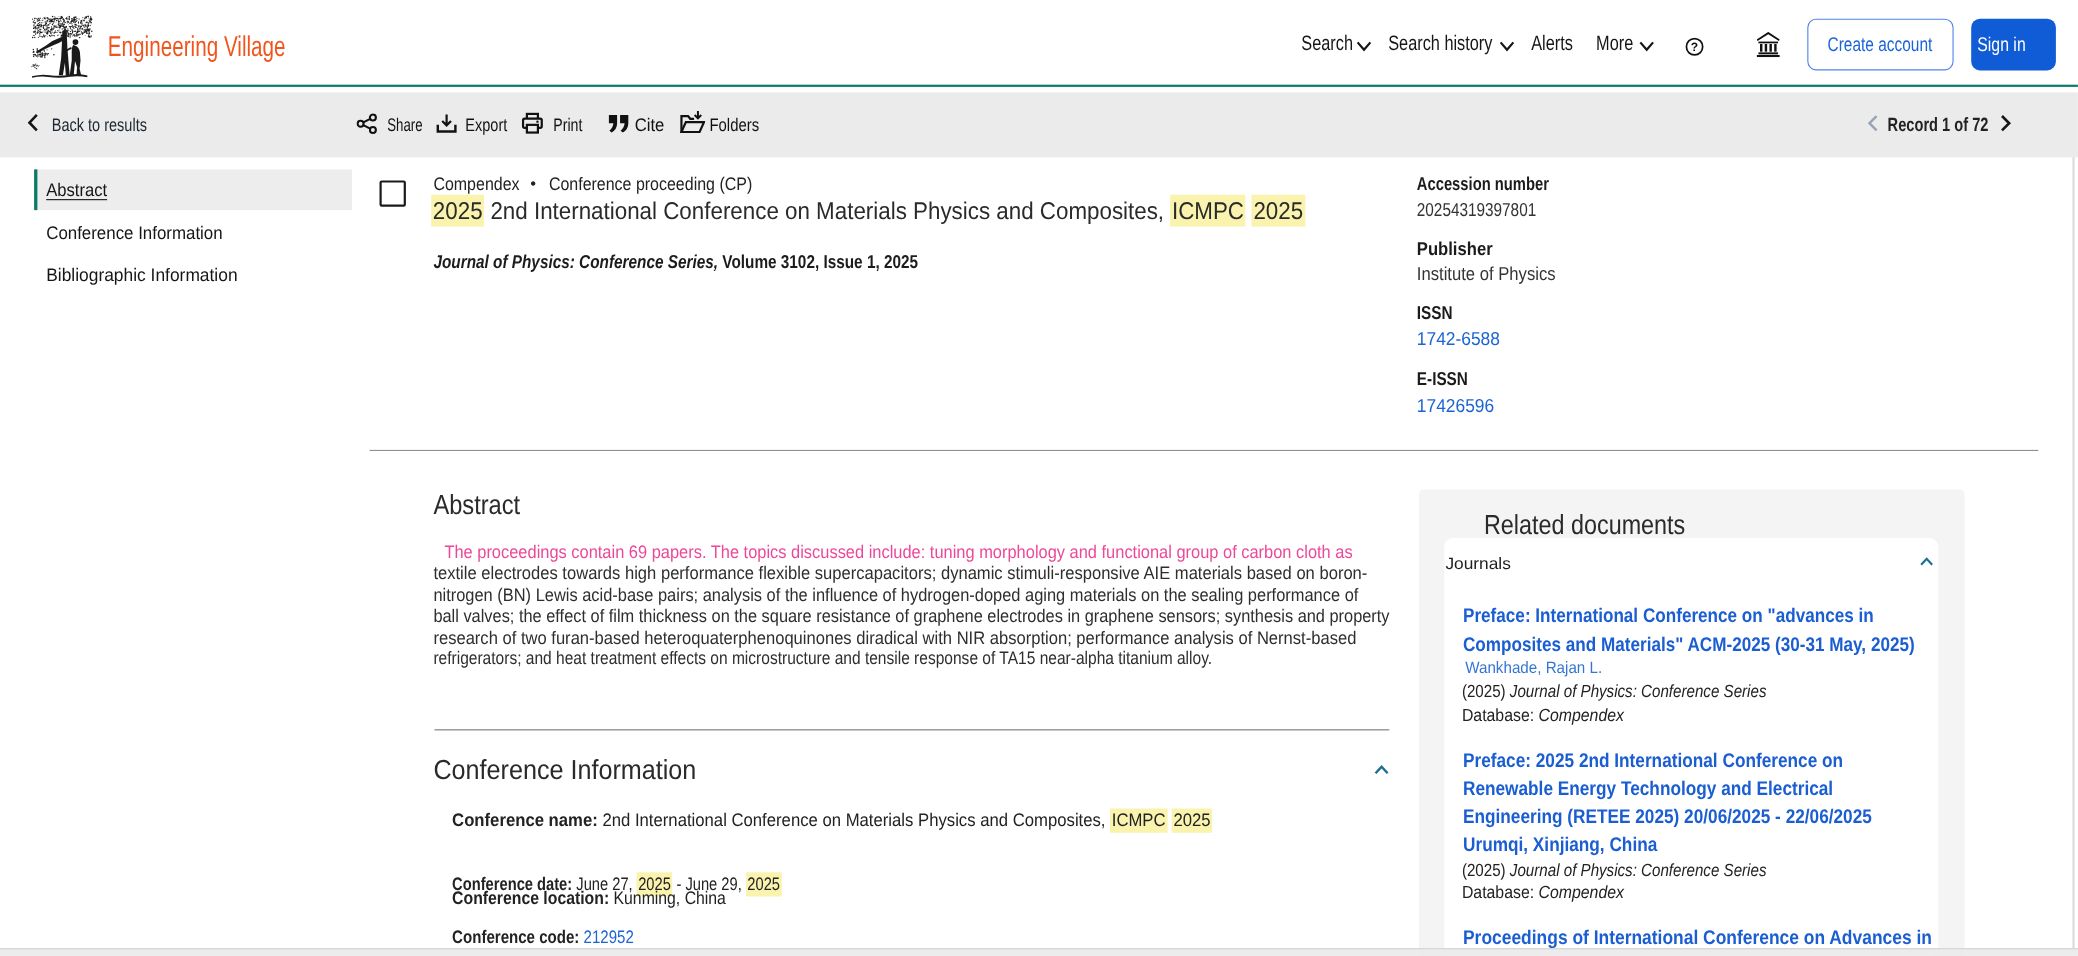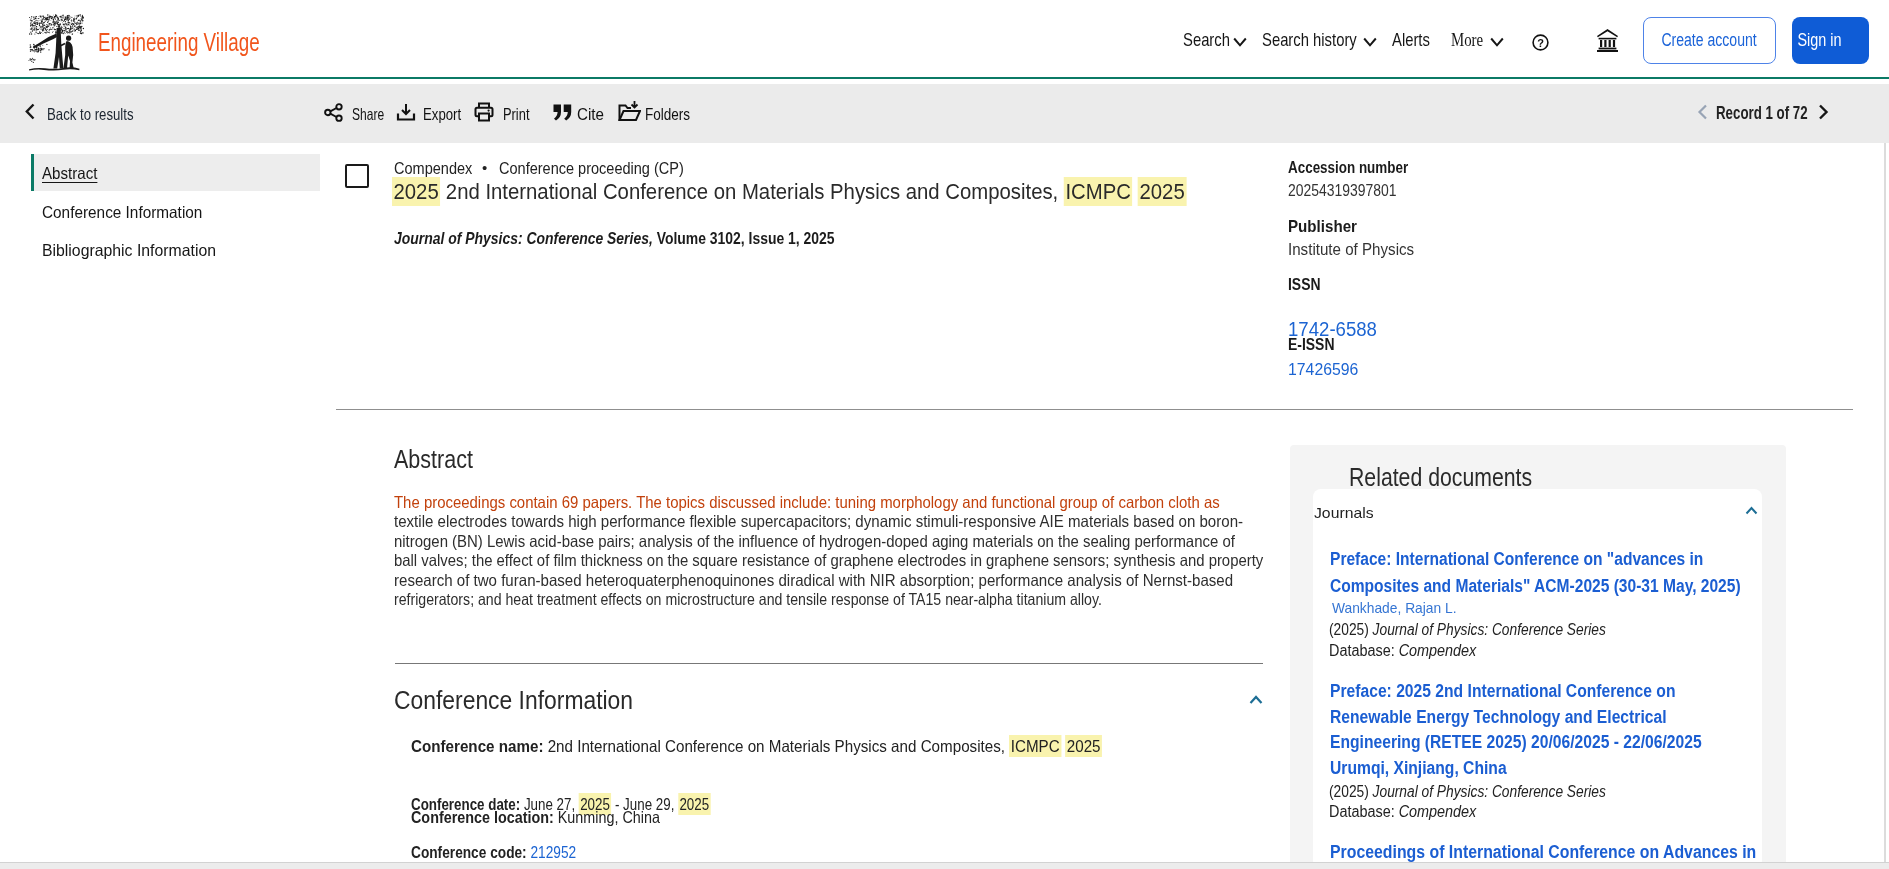--- a/index.html
+++ b/index.html
@@ -744,21 +744,21 @@
   </svg>
 <div class="abs" style="left:1262px;top:28px;font-size:19px;line-height:24px;color:#161616;">
   <span class="sq" style="transform:scaleX(0.78);">Search history</span>
 </div>
 <svg class="abs" style="left:1363px;top:37px;" width="14" height="10" viewBox="0 0 14 10">
     <path d="M1.2 1.5 L7 8.3 L12.8 1.5" fill="none" stroke="#161616" stroke-width="2"></path>
   </svg>
 <div class="abs" style="left:1392px;top:28px;font-size:19px;line-height:24px;color:#161616;">
   <span class="sq" style="transform:scaleX(0.78);">Alerts</span>
 </div>
-<div class="abs" style="left:1451px;top:28px;font-size:19px;line-height:24px;color:#161616;font-family:Liberation Serif, serif;">
+<div class="abs" style="left:1451px;top:28px;font-size:19px;line-height:24px;color:#161616;">
   <span class="sq" style="transform:scaleX(0.78);">More</span>
 </div>
 <svg class="abs" style="left:1490px;top:37px;" width="14" height="10" viewBox="0 0 14 10">
     <path d="M1.2 1.5 L7 8.3 L12.8 1.5" fill="none" stroke="#161616" stroke-width="2"></path>
   </svg>
 
 <svg class="abs" style="left:1532px;top:34px;" width="17" height="17" viewBox="0 0 17 17">
   <circle cx="8.5" cy="8.5" r="7.4" fill="none" stroke="#111" stroke-width="1.6"></circle>
   <text x="8.5" y="12.6" text-anchor="middle" font-size="11" font-weight="bold" fill="#111" font-family="Liberation Sans">?</text>
 </svg>
@@ -844,28 +844,28 @@
 
 <div class="abs" style="left:392px;top:177.4px;font-size:22px;line-height:29.5px;color:#2a2a2a;"><span class="sq" style="transform:scaleX(0.924);"><span class="hl">2025</span> 2nd International Conference on Materials Physics and Composites, <span class="hl">ICMPC</span> <span class="hl">2025</span></span></div>
 
 <div class="abs" style="left:394px;top:228.3px;font-size:17px;line-height:21px;color:#1c1c1c;font-weight:bold;"><span class="sq" style="transform:scaleX(0.82);"><i>Journal of Physics: Conference Series,</i> Volume 3102, Issue 1, 2025</span></div>
 
 <div class="abs" style="left:1288px;top:157px;font-size:17px;line-height:21px;color:#1b1b1b;font-weight:bold;text-align:center;"><span class="sq" style="transform:scaleX(0.79);">Accession number</span></div>
 <div class="abs" style="left:1288px;top:180px;font-size:17px;line-height:21px;color:#333;"><span class="sq" style="transform:scaleX(0.82);">20254319397801</span></div>
 <div class="abs" style="left:1288px;top:216px;font-size:17px;line-height:21px;color:#1b1b1b;font-weight:bold;text-align:center;"><span class="sq" style="transform:scaleX(0.89);">Publisher</span></div>
 <div class="abs" style="left:1288px;top:239px;font-size:17px;line-height:21px;color:#333;"><span class="sq" style="transform:scaleX(0.89);">Institute of Physics</span></div>
 <div class="abs" style="left:1288px;top:274px;font-size:17px;line-height:21px;color:#1b1b1b;font-weight:bold;"><span class="sq" style="transform:scaleX(0.82);">ISSN</span></div>
-<div class="abs" style="left:1288px;top:298px;font-size:20px;line-height:21px;color:#1c64d2;margin-top:21px;"><span class="sq" style="transform:scaleX(0.93);">1742-6588</span></div>
+<div class="abs" style="left:1288px;top:298px;font-size:17px;line-height:21px;color:#1c64d2;"><span class="sq" style="transform:scaleX(0.93);">1742-6588</span></div>
 <div class="abs" style="left:1288px;top:334px;font-size:17px;line-height:21px;color:#1b1b1b;font-weight:bold;"><span class="sq" style="transform:scaleX(0.82);">E-ISSN</span></div>
 <div class="abs" style="left:1288px;top:359px;font-size:17px;line-height:21px;color:#1c64d2;"><span class="sq" style="transform:scaleX(0.93);">17426596</span></div>
 
 <div class="abs" style="left:336px;top:409px;width:1517px;height:1.4px;background:#8f8f8f;"></div>
 
 <div class="abs" style="left:394px;top:445px;font-size:25px;line-height:28px;color:#2a2a2a;"><span class="sq" style="transform:scaleX(0.86);">Abstract</span></div>
-<div class="abs al" style="left:394px;top:492.5px;font-size:16.5px;line-height:19.5px;color:#c2410c;"><span class="sq" style="transform:scaleX(0.905);">The proceedings contain 69 papers. The topics discussed include: tuning morphology and functional group of carbon cloth as</span></div>
+<div class="abs al" style="left:404px;top:492.5px;font-size:16.5px;line-height:19.5px;color:#ec4899;"><span class="sq" style="transform:scaleX(0.905);">The proceedings contain 69 papers. The topics discussed include: tuning morphology and functional group of carbon cloth as</span></div>
 <div class="abs al" style="left:394px;top:512.0px;font-size:16.5px;line-height:19.5px;color:#2e2e2e;"><span class="sq" style="transform:scaleX(0.913);">textile electrodes towards high performance flexible supercapacitors; dynamic stimuli-responsive AIE materials based on boron-</span></div>
 <div class="abs al" style="left:394px;top:531.5px;font-size:16.5px;line-height:19.5px;color:#2e2e2e;"><span class="sq" style="transform:scaleX(0.905);">nitrogen (BN) Lewis acid-base pairs; analysis of the influence of hydrogen-doped aging materials on the sealing performance of</span></div>
 <div class="abs al" style="left:394px;top:551.0px;font-size:16.5px;line-height:19.5px;color:#2e2e2e;"><span class="sq" style="transform:scaleX(0.902);">ball valves; the effect of film thickness on the square resistance of graphene electrodes in graphene sensors; synthesis and property</span></div>
 <div class="abs al" style="left:394px;top:570.5px;font-size:16.5px;line-height:19.5px;color:#2e2e2e;"><span class="sq" style="transform:scaleX(0.913);">research of two furan-based heteroquaterphenoquinones diradical with NIR absorption; performance analysis of Nernst-based</span></div>
 <div class="abs al" style="left:394px;top:590.0px;font-size:16.5px;line-height:19.5px;color:#2e2e2e;"><span class="sq" style="transform:scaleX(0.856);">refrigerators; and heat treatment effects on microstructure and tensile response of TA15 near-alpha titanium alloy.</span></div>
 
 <div class="abs" style="left:395px;top:663px;width:868px;height:1.2px;background:#777;"></div>
 
 <div class="abs" style="left:394px;top:685.5px;font-size:25px;line-height:28px;color:#2a2a2a;"><span class="sq" style="transform:scaleX(0.915);">Conference Information</span></div>
 <svg class="abs" style="left:1249px;top:695px;" width="14" height="10" viewBox="0 0 14 10">

